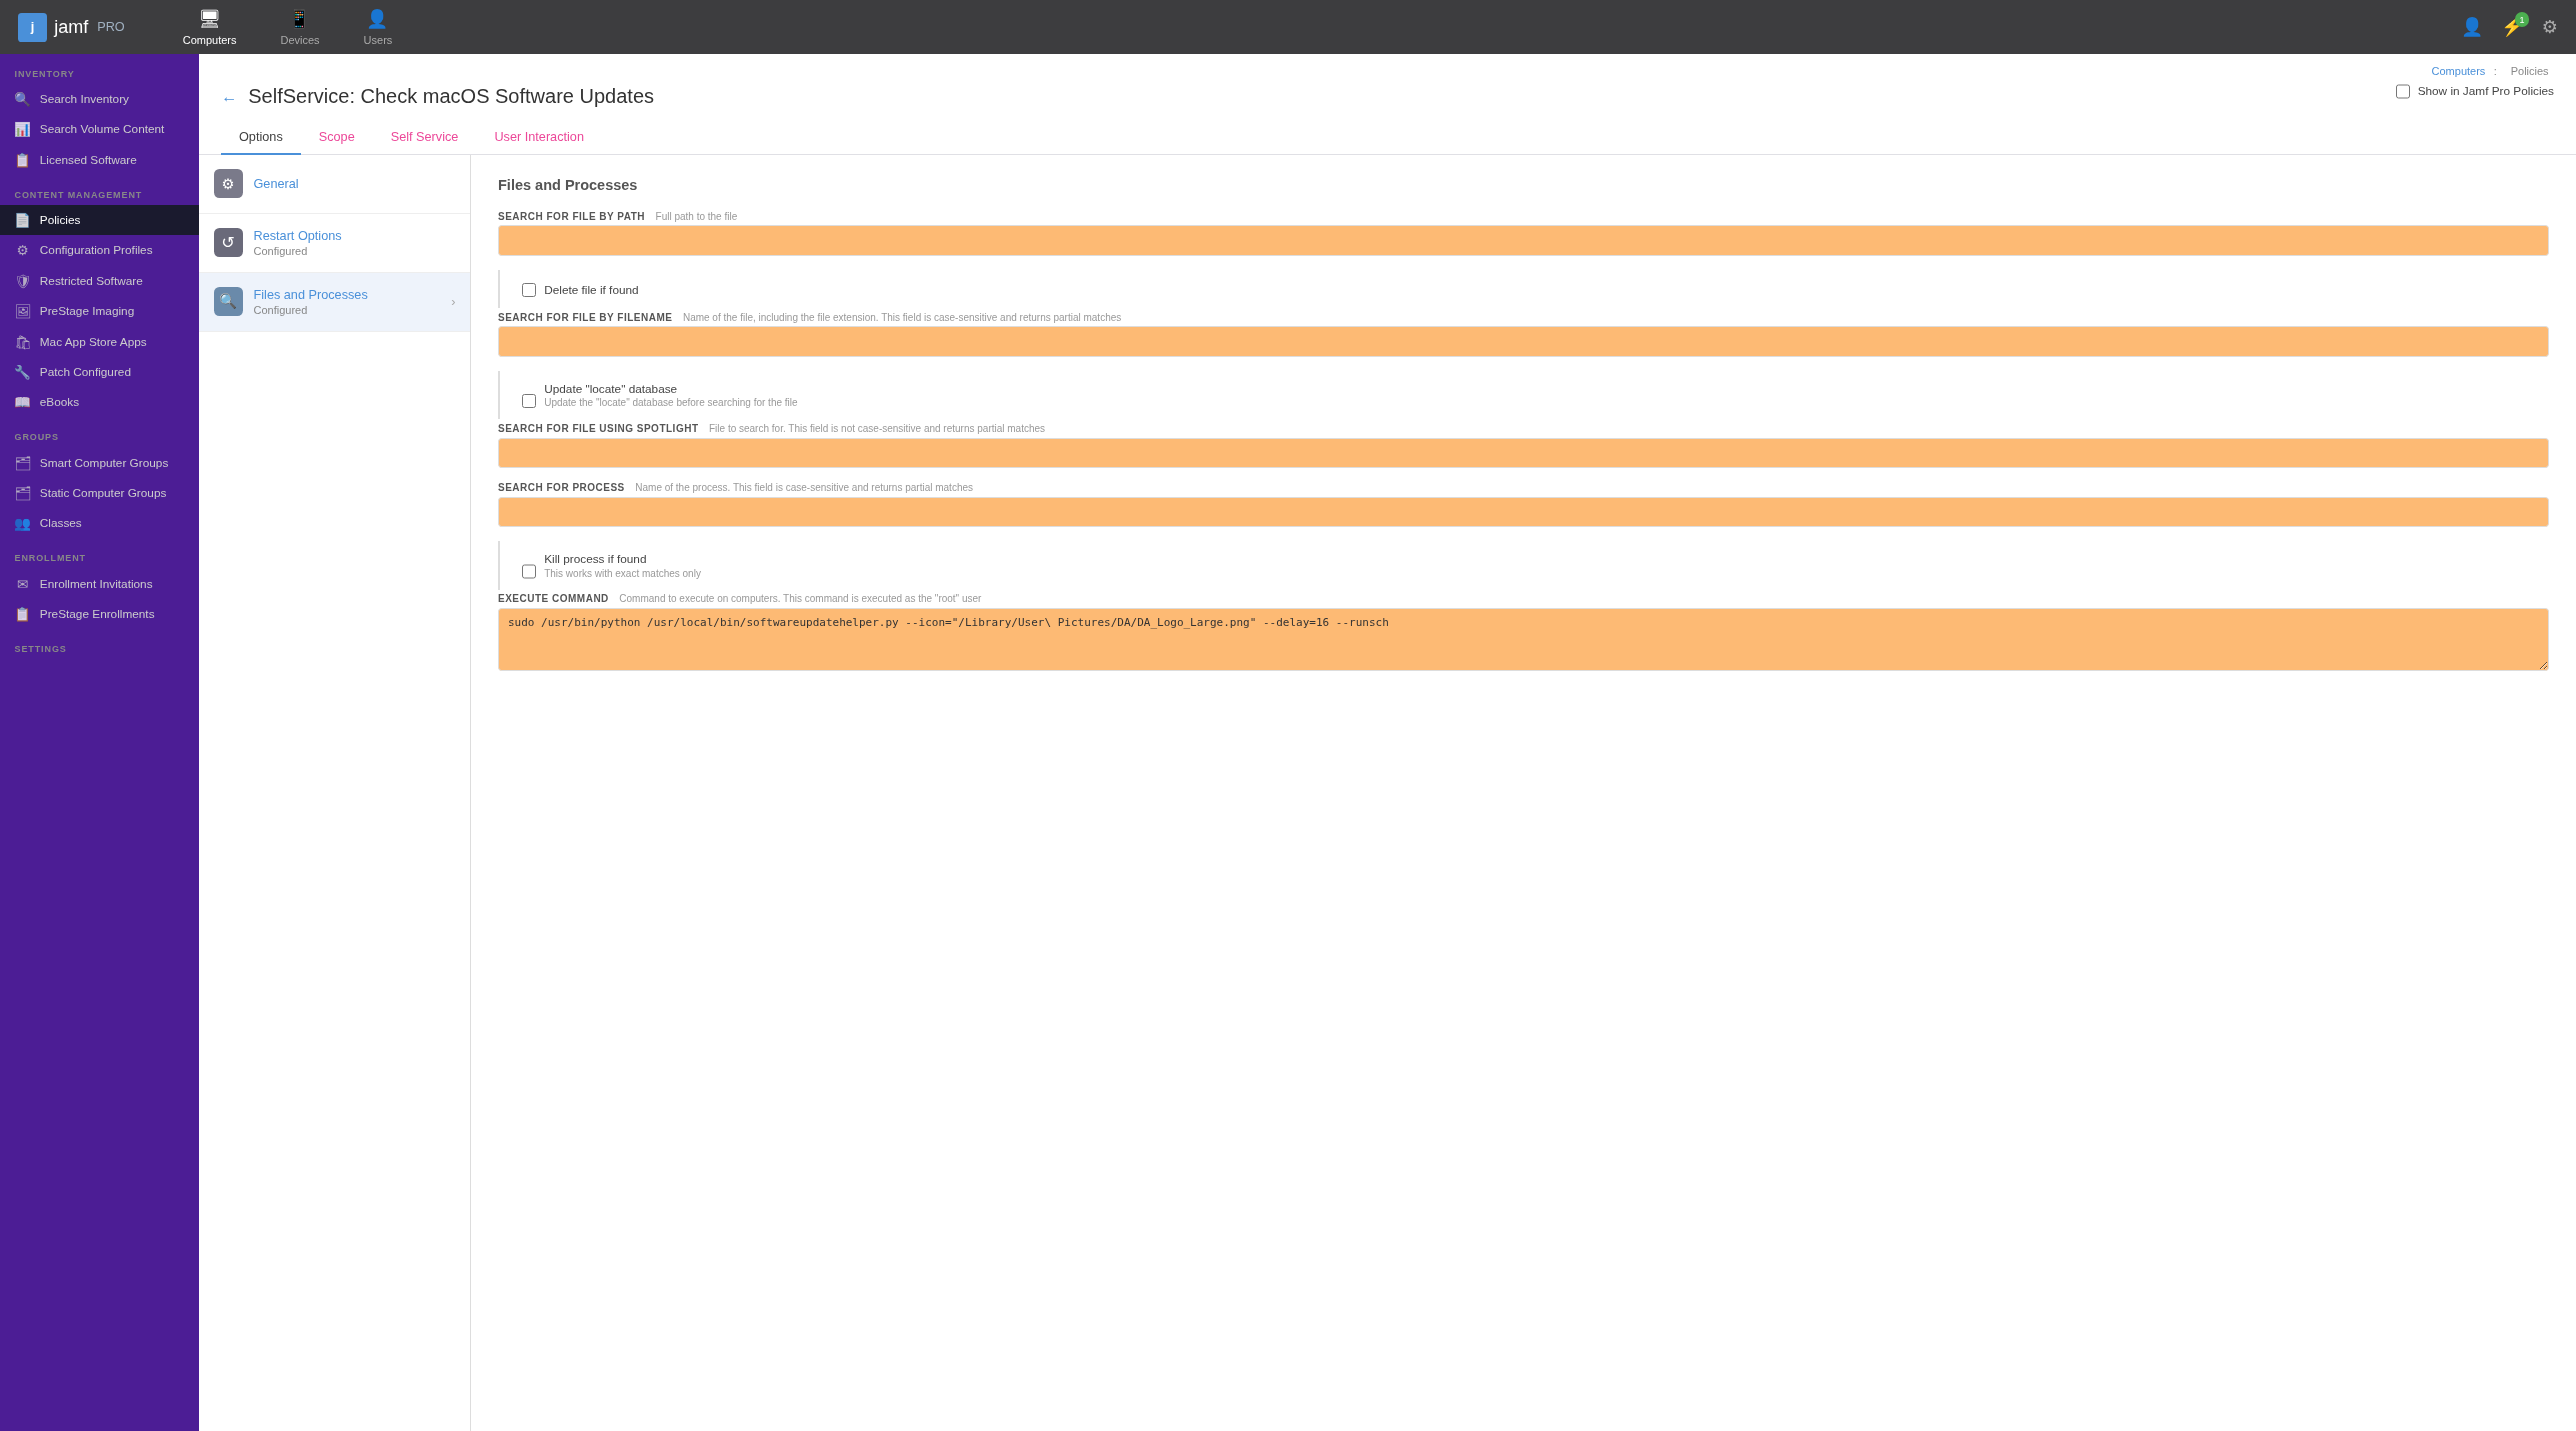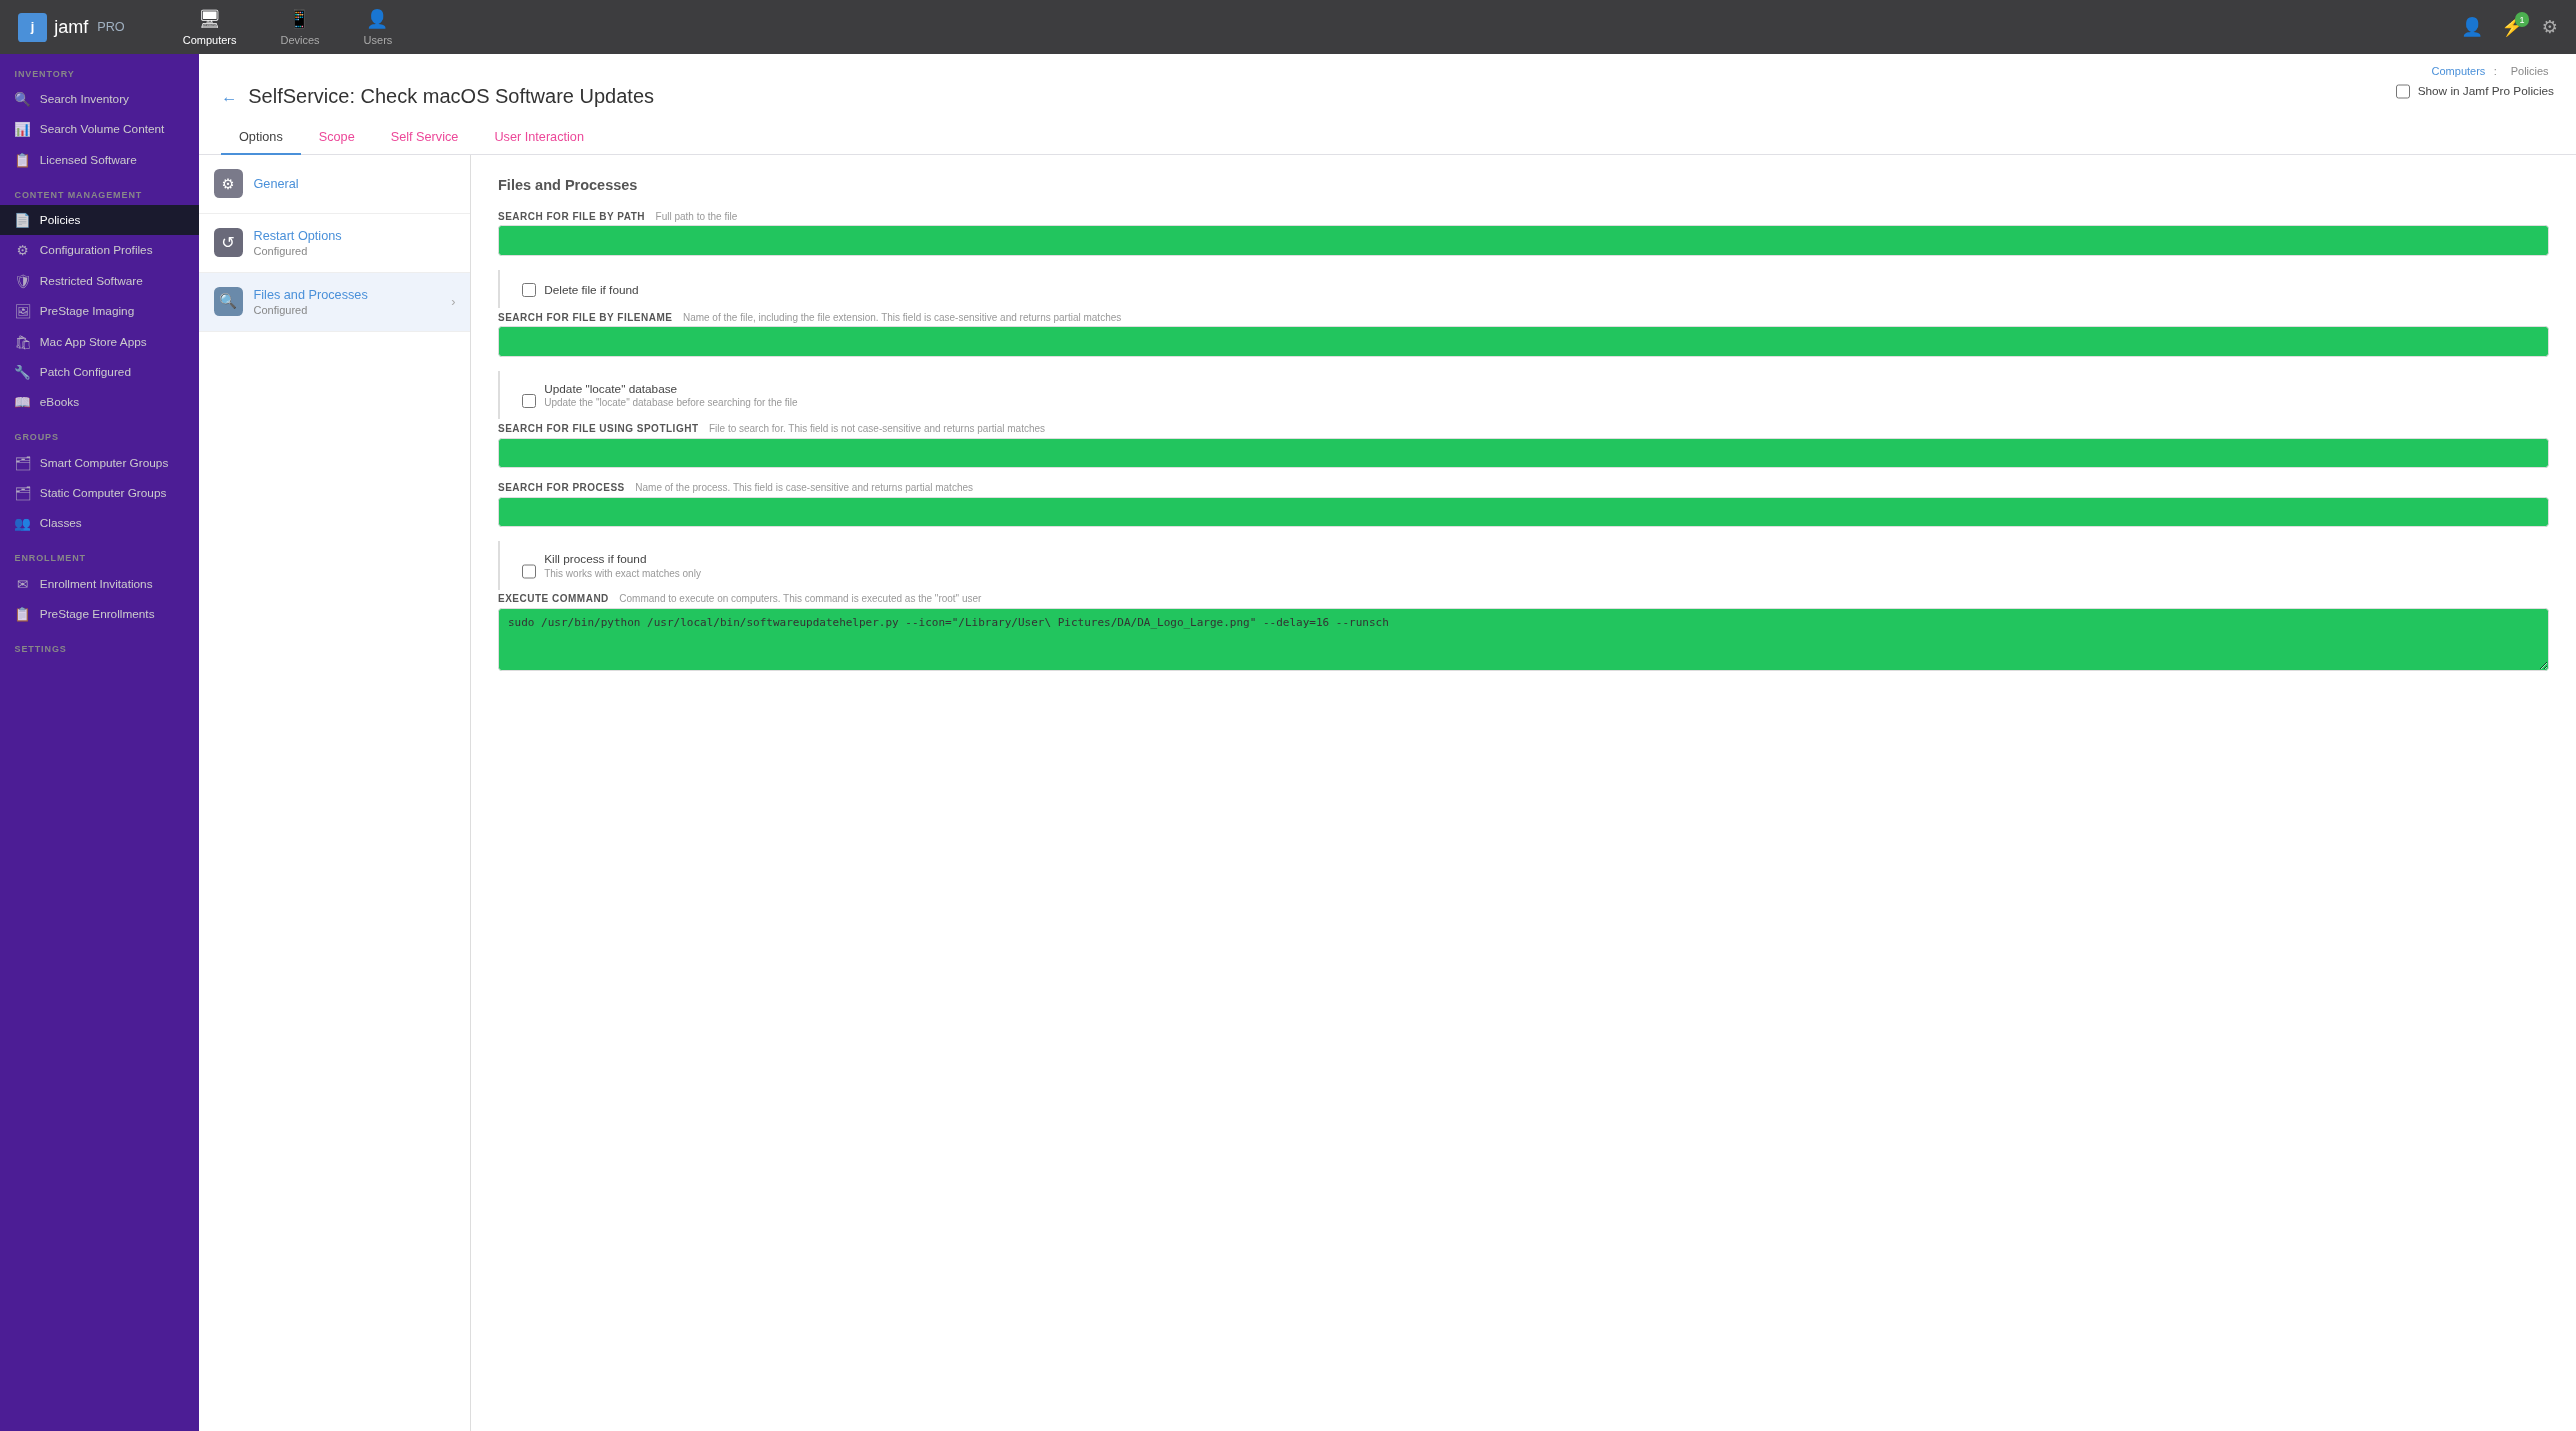--- a/index.html
+++ b/index.html
@@ -153,21 +153,21 @@
     .field-label {
       font-size: 10px; font-weight: 700; color: #555; text-transform: uppercase;
       letter-spacing: 0.5px; margin-bottom: 3.6px;
     }
     .field-hint {
       font-size: 10px; color: #999; font-weight: 400; text-transform: none;
       letter-spacing: 0; margin-left: 7.2px;
     }
     .field-input {
       width: 100%; border: 0.9px solid #ddd; border-radius: 3.6px;
-      padding: 7.2px 9px; font-size: 11.8px; color: #333; background: #22c55e;
+      padding: 7.2px 9px; font-size: 11.8px; color: #333; background: #fdba74;
       outline: none;
     }
     .field-input.textarea-style {
       height: 63px; resize: vertical; font-family: monospace; font-size: 11px;
     }
 
     .checkbox-row {
       display: flex; align-items: flex-end; gap: 8px;
       padding: 11px 0; margin-left: 7.2px;
     }

